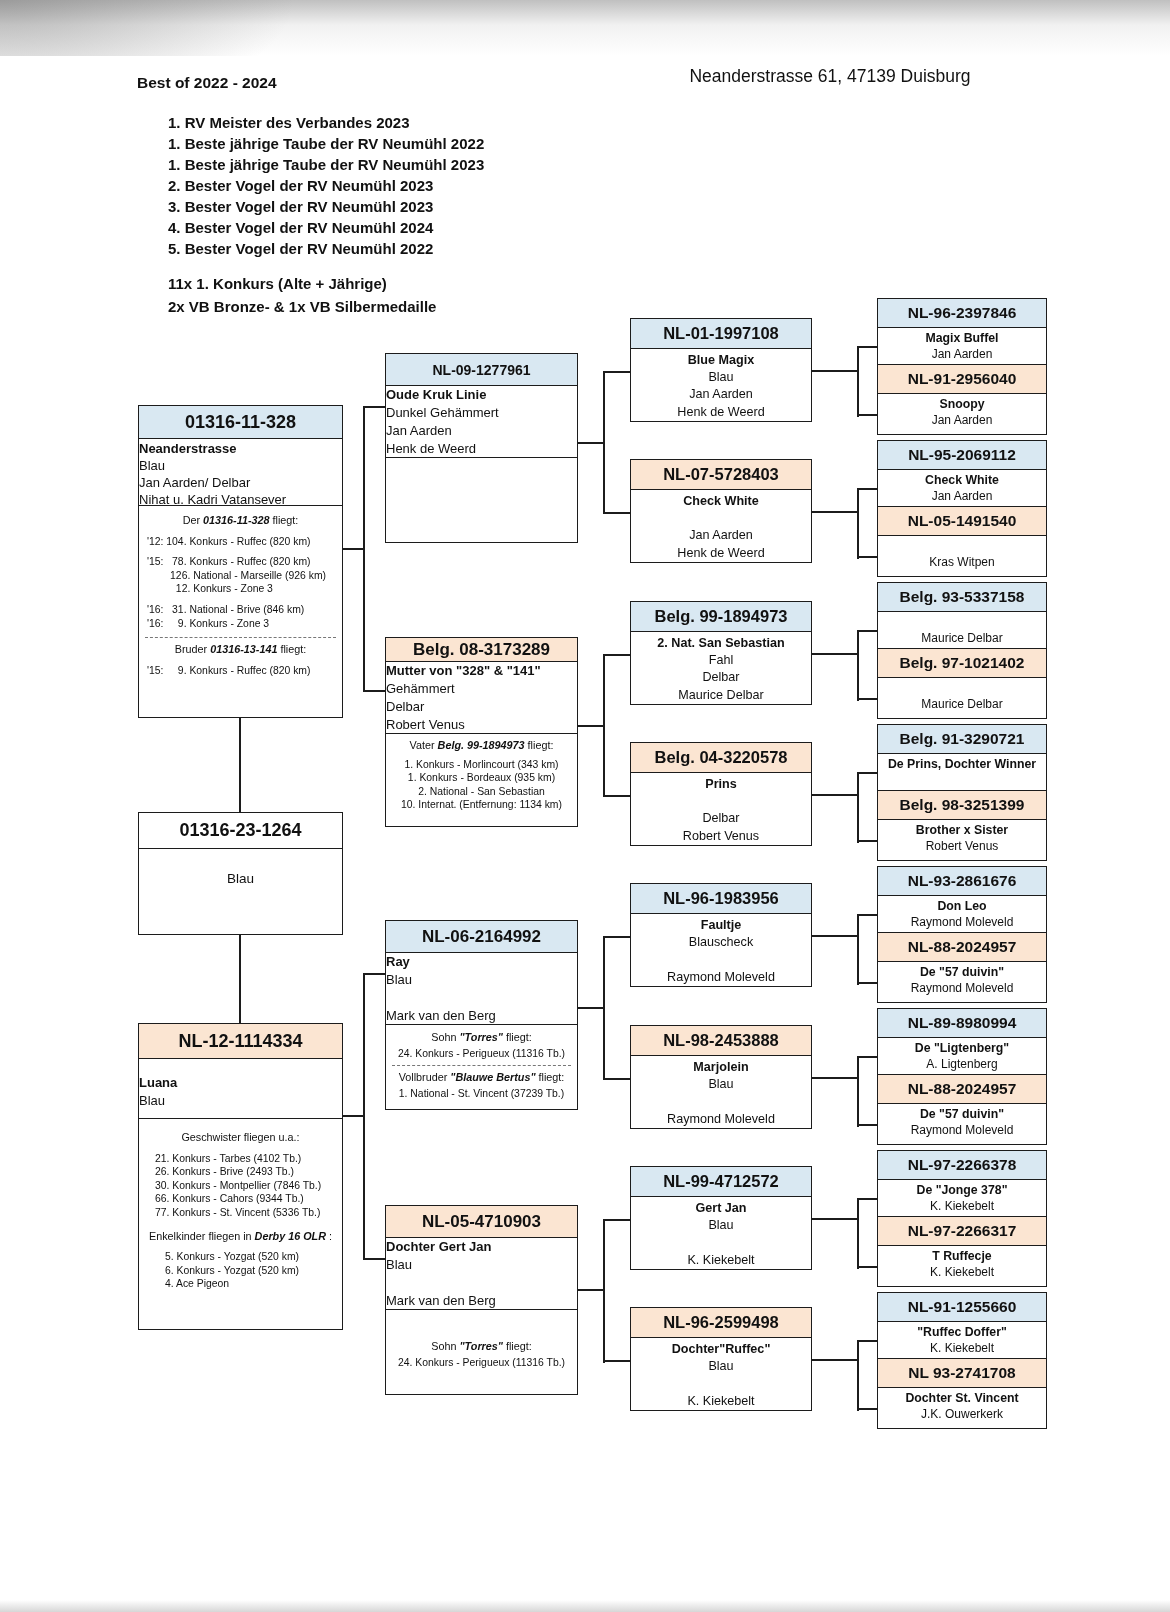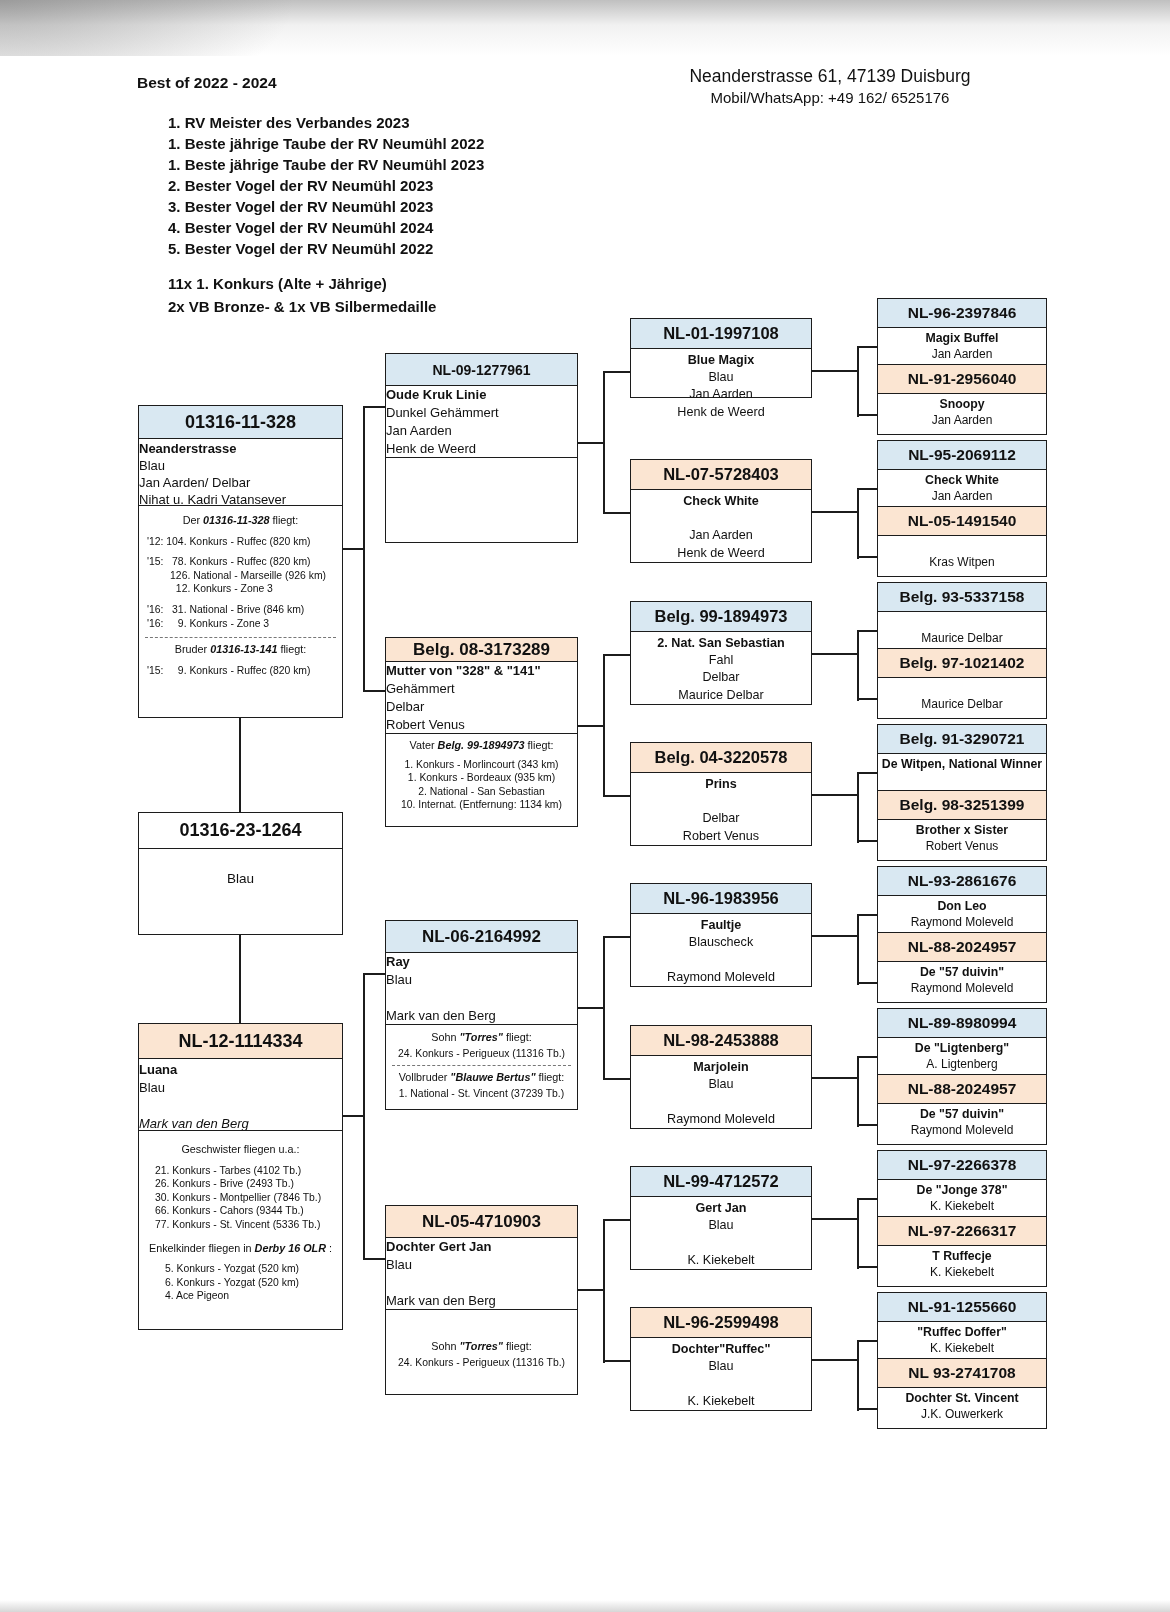--- a/index.html
+++ b/index.html
@@ -77,21 +77,20 @@
 1. Beste jährige Taube der RV Neumühl 2022
 1. Beste jährige Taube der RV Neumühl 2023
 2. Bester Vogel der RV Neumühl 2023
 3. Bester Vogel der RV Neumühl 2023
 4. Bester Vogel der RV Neumühl 2024
 5. Bester Vogel der RV Neumühl 2022</div>
 <div class="extra">11x 1. Konkurs (Alte + Jährige)
 2x VB Bronze- &amp; 1x VB Silbermedaille</div>
 <div class="owner">
   <div class="owner-addr">Neanderstrasse 61, 47139 Duisburg</div>
-  <div class="owner-phone">Mobil/WhatsApp: +49 162/ 6525176</div>
 </div>
 
 <div class="box" style="left:138px;top:405px;width:205px;height:313px">
   <div class="ringbar tone-blue" style="height:33px;font-size:18px">01316-11-328</div>
   <div class="info" style="height:67px;padding-top:1px">
     <div class="bname">Neanderstrasse</div>
     <div>Blau</div>
     <div>Jan Aarden/ Delbar</div>
     <div>Nihat u. Kadri Vatansever</div>
   </div>
@@ -109,21 +108,21 @@
   </div>
 </div>
 
 <div class="box" style="left:138px;top:812px;width:205px;height:123px">
   <div class="ringbar tone-white" style="height:36px;font-size:18px">01316-23-1264</div>
   <div class="subject-body">Blau</div>
 </div>
 
 <div class="box" style="left:138px;top:1023px;width:205px;height:307px">
   <div class="ringbar tone-peach" style="height:35px;font-size:18px">NL-12-1114334</div>
-  <div class="info info2" style="height:72px;padding-top:2px">
+  <div class="info info2" style="height:60px;padding-top:15px">
     <div class="bname">Luana</div>
     <div>Blau</div>
     <div></div>
     <div class="it">Mark van den Berg</div>
   </div>
   <div class="results" style="padding-top:10px">
     <div class="rtitle">Geschwister fliegen u.a.:</div>
     <div class="rlines-m">21. Konkurs - Tarbes (4102 Tb.)
 26. Konkurs - Brive (2493 Tb.)
 30. Konkurs - Montpellier (7846 Tb.)
@@ -188,21 +187,21 @@
     <div>Blau</div>
     <div></div>
     <div>Mark van den Berg</div>
   </div>
   <div class="results" style="padding-top:28px">
     <div class="rtitle"><span>Sohn </span><span class="ri">"Torres"</span><span> fliegt:</span></div>
     <div class="rlines-c" style="margin-top:0">24. Konkurs - Perigueux (11316 Tb.)</div>
   </div>
 </div>
 
-<div class="box" style="left: 630px; top: 318px; width: 182px; height: 80px;">
+<div class="box" style="left: 630px; top: 318px; width: 182px; height: 104px;">
     <div class="ringbar g3h tone-blue">NL-01-1997108</div>
     <div class="g3body">
       <div class="bname">Blue Magix</div>
       <div>Blau</div>
       <div>Jan Aarden</div>
       <div>Henk de Weerd</div>
     </div>
   </div>
 <div class="box" style="left: 630px; top: 459px; width: 182px; height: 104px;">
     <div class="ringbar g3h tone-peach">NL-07-5728403</div>
@@ -299,21 +298,21 @@
     </div>
     <div class="ringbar g4h tone-peach">Belg. 97-1021402</div>
     <div class="g4label g4last">
       <div></div>
       <div>Maurice Delbar</div>
     </div>
   </div>
 <div class="g4group" style="left: 877px; top: 724px; width: 170px; height: 137px;">
     <div class="ringbar g4h tone-blue">Belg. 91-3290721</div>
     <div class="g4label">
-      <div>De Witpen, National Winner</div>
+      <div>De Prins, Dochter Winner</div>
       <div></div>
     </div>
     <div class="ringbar g4h tone-peach">Belg. 98-3251399</div>
     <div class="g4label g4last">
       <div>Brother x Sister</div>
       <div>Robert Venus</div>
     </div>
   </div>
 <div class="g4group" style="left: 877px; top: 866px; width: 170px; height: 137px;">
     <div class="ringbar g4h tone-blue">NL-93-2861676</div>

